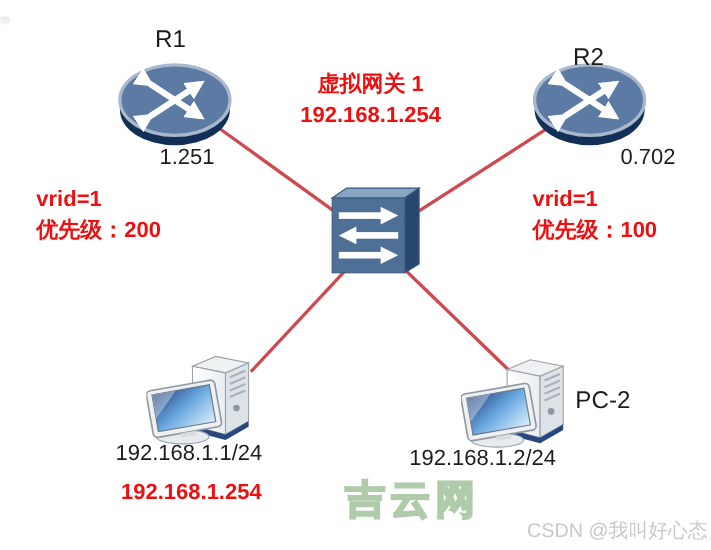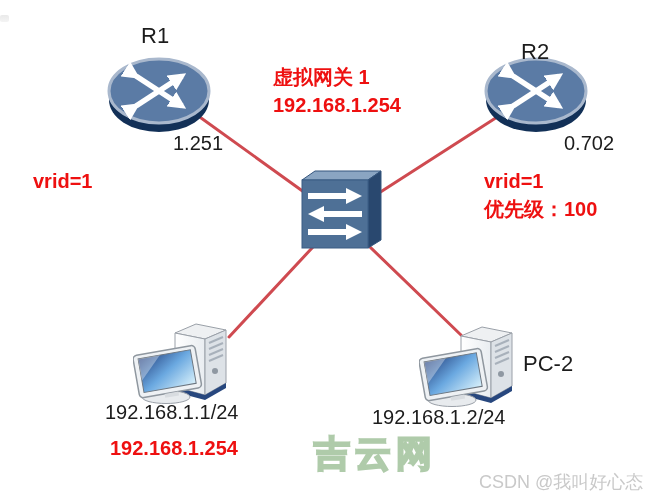--- a/index.html
+++ b/index.html
@@ -7,21 +7,21 @@
     position:relative;
     width:646px;height:500px;
     background:#ffffff;
     overflow:hidden;
     font-family:"Liberation Sans","DejaVu Sans",sans-serif;
   }
   .lbl{position:absolute;white-space:nowrap;color:#1c1c1c;}
   .lbl-black-lg{font-size:22px;}
   .lbl-black{font-size:20px;}
   .lbl-red{font-size:20px;font-weight:bold;color:#ee1010;line-height:28px;}
-  .gw-block{text-align:left;}
+  .gw-block{text-align:center;}
   .vrrp-block{line-height:28px;}
   .wm-site{
     position:absolute;left:314px;top:430px;
     font-size:36px;font-weight:bold;letter-spacing:5px;
     color:#ef4444;-webkit-text-stroke:2.2px #afcbaa;
     white-space:nowrap;
   }
   .wm-author{
     position:absolute;left:479px;top:470px;
     font-size:18px;color:#c9c9c9;white-space:nowrap;
@@ -118,25 +118,26 @@
   <div class="artifact"></div>
 
   <div class="lbl lbl-black-lg" style="left:141px;top:23px;">R1</div>
   <div class="lbl lbl-black-lg" style="left:521px;top:23px;margin-top:16px;">R2</div>
 
   <div class="lbl lbl-red gw-block" style="left:273px;top:63px;">
     <div>虚拟网关 1</div>
     <div>192.168.1.254</div>
   </div>
 
-  <div class="lbl lbl-black" style="left:145px;top:132px;margin-left:28px;">1.251</div>
+  <div class="lbl lbl-black" style="left:145px;top:132px;">1.251</div>
   <div class="lbl lbl-black" style="left:564px;top:132px;">0.702</div>
 
   <div class="lbl lbl-red vrrp-block" style="left:33px;top:167px;">
     <div>vrid=1</div>
+    <div>优先级：200</div>
   </div>
   <div class="lbl lbl-red vrrp-block" style="left:484px;top:167px;">
     <div>vrid=1</div>
     <div>优先级：100</div>
   </div>
 
   <div class="lbl lbl-black-lg" style="left:523px;top:351px;">PC-2</div>
 
   <div class="lbl lbl-black" style="left:105px;top:401px;">192.168.1.1/24</div>
   <div class="lbl lbl-red" style="left:110px;top:434px;">192.168.1.254</div>

